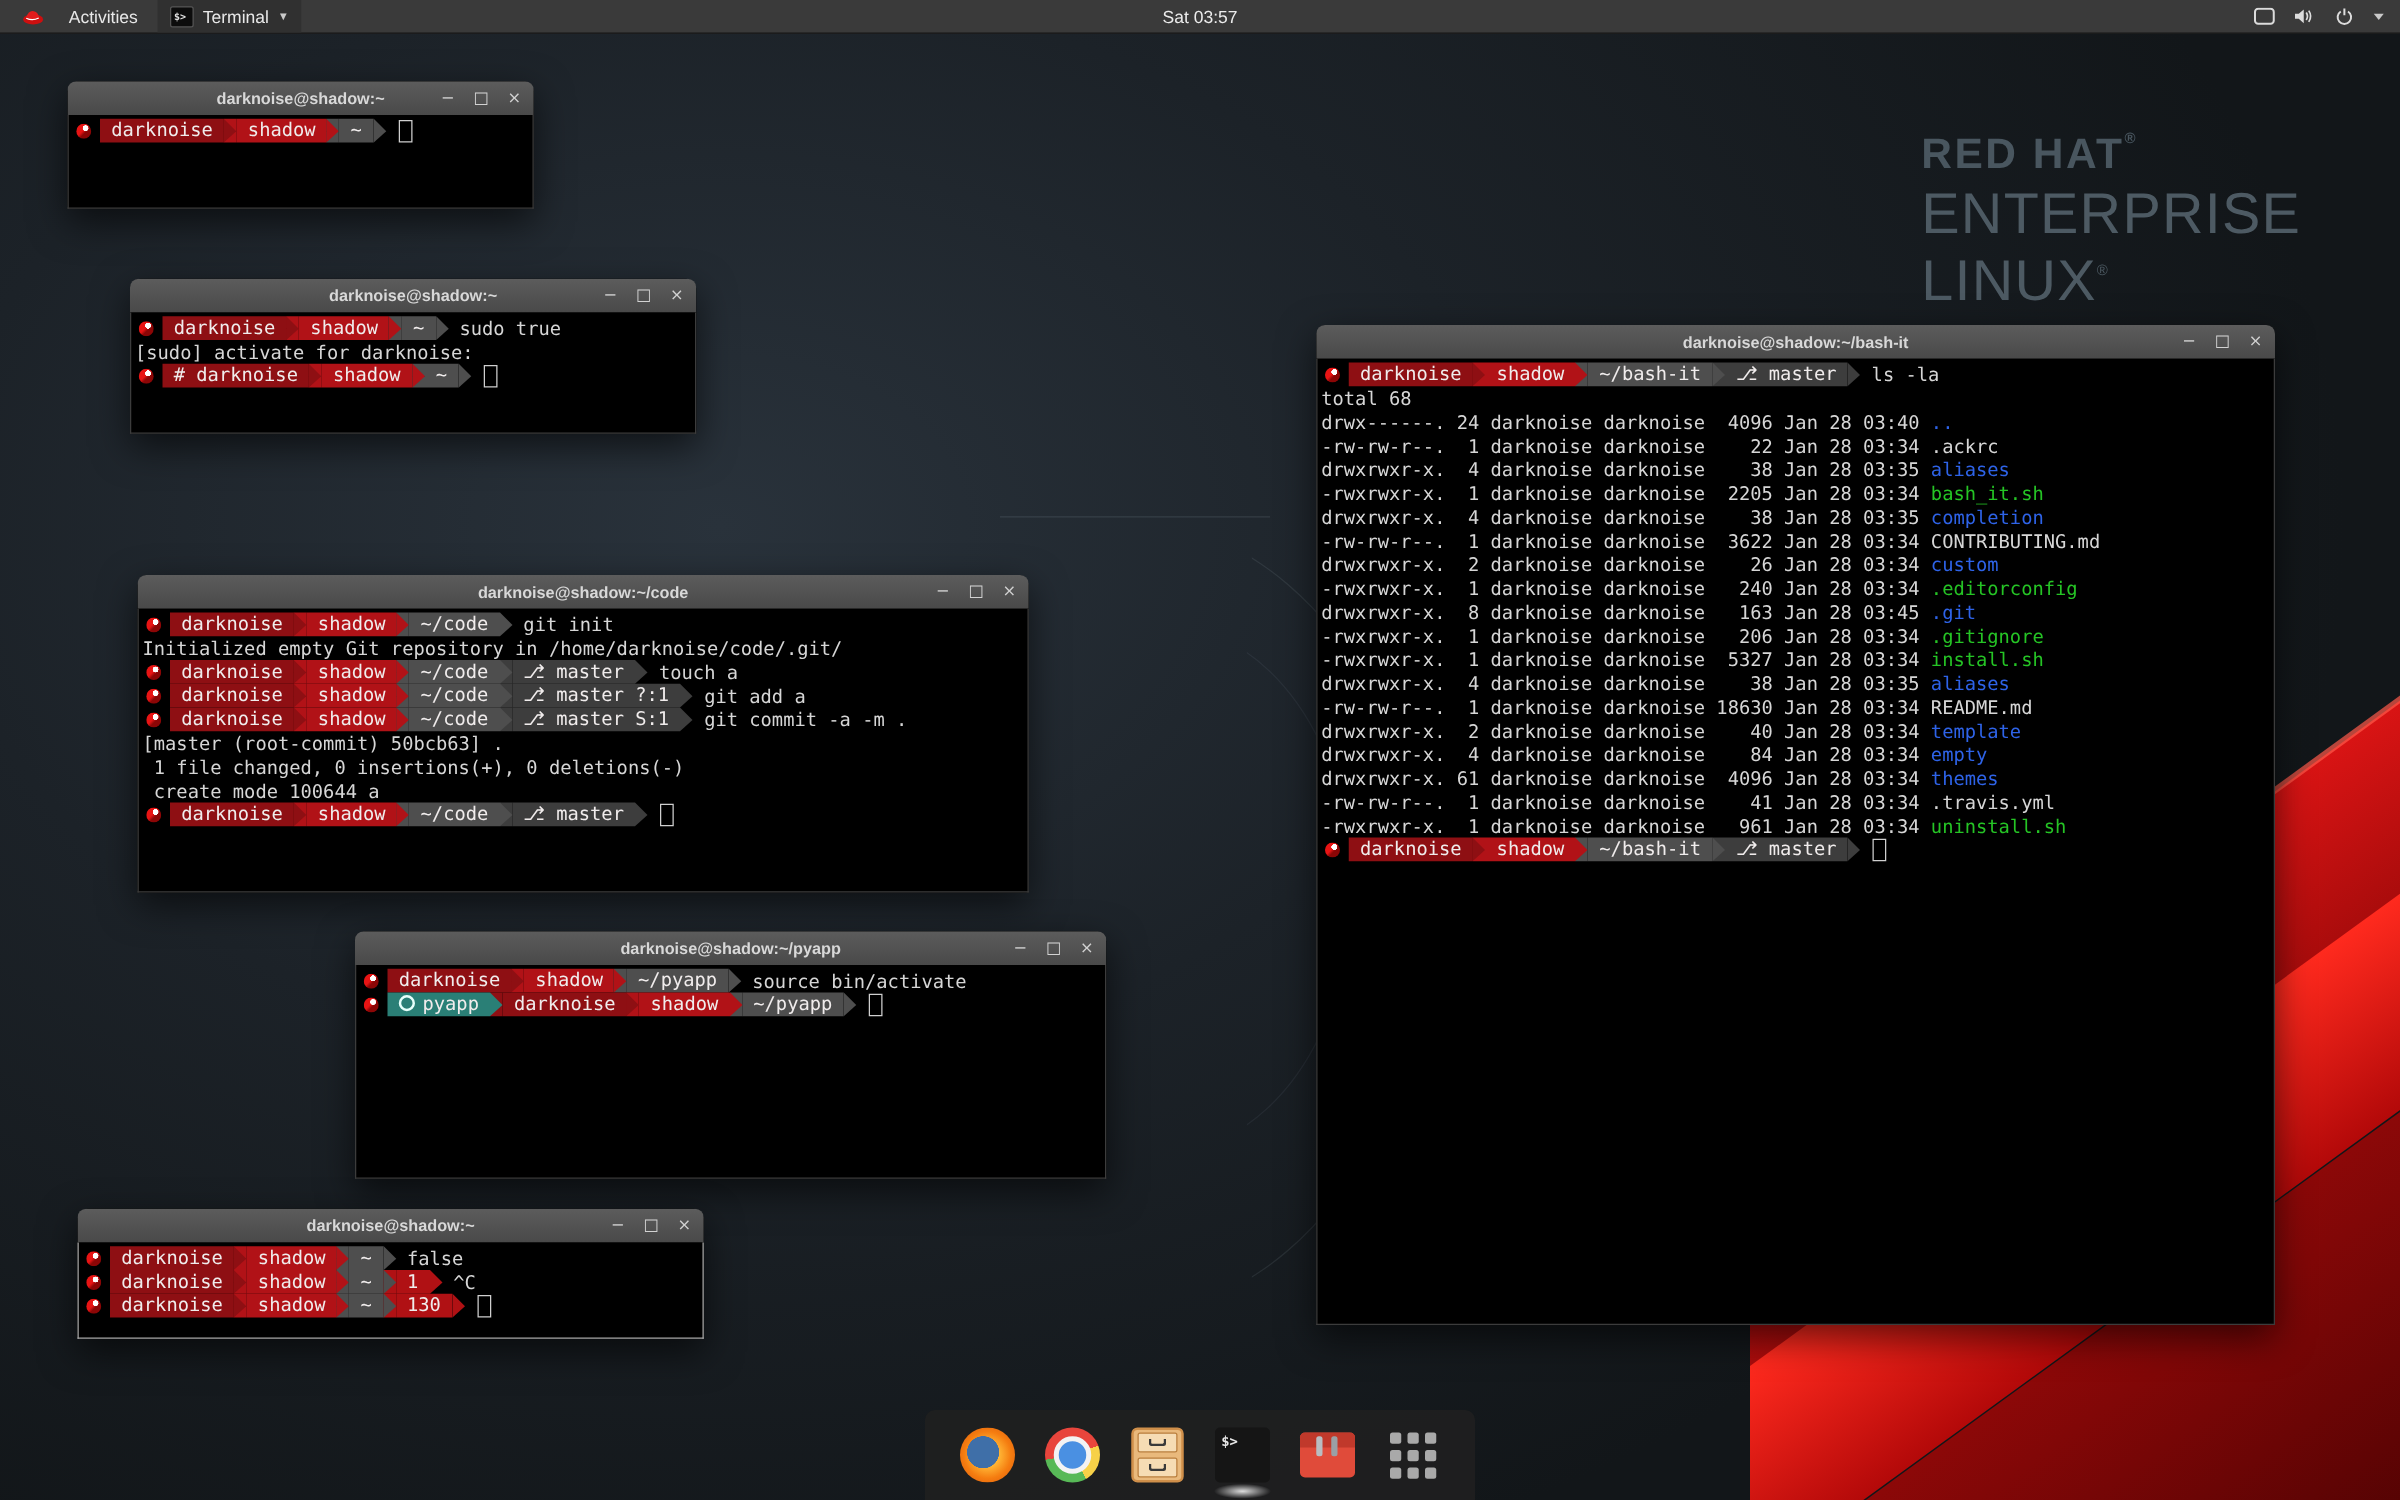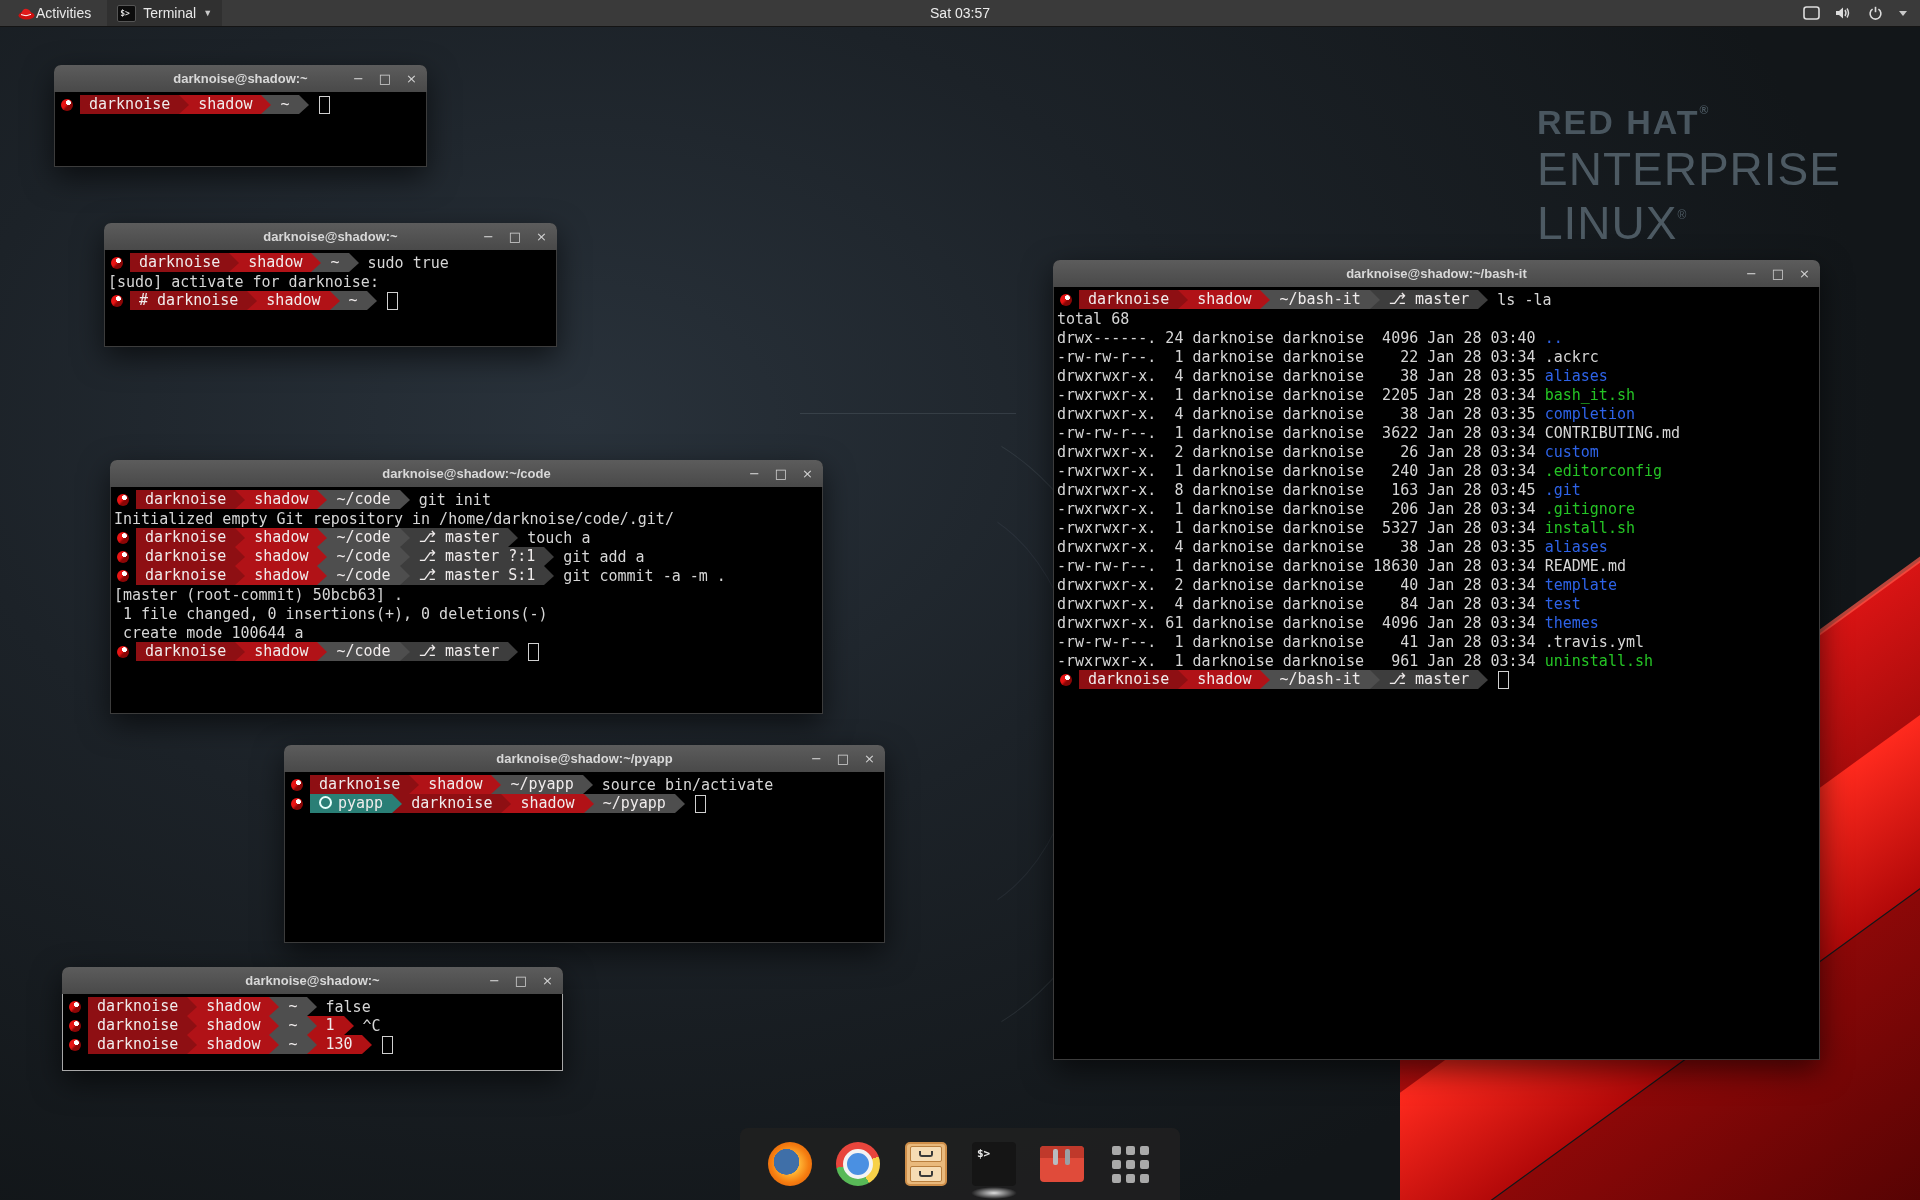--- a/index.html
+++ b/index.html
@@ -24,21 +24,21 @@
   .rbEdge{left:-140px;top:556px;width:1200px;height:5px;transform:rotate(-36deg);background:#ff5a4a;opacity:.7;}
   
   .brand{position:absolute;left:1537px;top:103px;color:#49565f;user-select:none;}
   .brand .l1{font-size:34px;font-weight:bold;letter-spacing:2px;}
   .brand .l2,.brand .l3{font-size:46px;font-weight:normal;letter-spacing:1px;color:#4d5a63;}
   .brand sup{font-size:12px;vertical-align:20px;}
   
   .topbar{position:absolute;left:0;top:0;width:1920px;height:26px;background:#3a3a3a;
     border-bottom:1px solid #141414;display:flex;align-items:center;color:#e8e8e8;font-size:14px;z-index:50;}
   .tb-left{display:flex;align-items:center;gap:8px;padding-left:10px;}
-  .activities{display:flex;align-items:center;gap:1px;padding:0 8px;height:26px;}
+  .activities{display:flex;align-items:center;gap:20px;padding:0 8px;height:26px;}
   .fedora{width:17px;height:13px;}
   .appchip{display:flex;align-items:center;gap:7px;padding:0 10px;height:26px;background:#303030;}
   .termico{width:19px;height:17px;background:#0c0c0c;border:1px solid #555;border-radius:2px;
     color:#ddd;font:bold 8px/15px "DejaVu Sans Mono",monospace;text-align:left;padding-left:2px;box-sizing:border-box;}
   .chev{font-size:9px;color:#c9c9c9;}
   .clock{position:absolute;left:50%;transform:translateX(-50%);font-size:14px;color:#ececec;}
   .tb-right{margin-left:auto;display:flex;align-items:center;gap:15px;padding-right:12px;}
   .tb-right svg{display:block;}
   
   .win{position:absolute;border-radius:8px 8px 3px 3px;box-shadow:0 10px 30px rgba(0,0,0,0.6);
@@ -255,21 +255,21 @@
       <div class="tline"><span class="" style="color: rgb(214, 214, 214);">drwxrwxr-x.  4 darknoise darknoise    38 Jan 28 03:35 </span><span class="" style="color: rgb(46, 99, 232);">completion</span></div>
       <div class="tline"><span class="" style="color: rgb(214, 214, 214);">-rw-rw-r--.  1 darknoise darknoise  3622 Jan 28 03:34 </span><span class="" style="color: rgb(214, 214, 214);">CONTRIBUTING.md</span></div>
       <div class="tline"><span class="" style="color: rgb(214, 214, 214);">drwxrwxr-x.  2 darknoise darknoise    26 Jan 28 03:34 </span><span class="" style="color: rgb(46, 99, 232);">custom</span></div>
       <div class="tline"><span class="" style="color: rgb(214, 214, 214);">-rwxrwxr-x.  1 darknoise darknoise   240 Jan 28 03:34 </span><span class="" style="color: rgb(37, 196, 37);">.editorconfig</span></div>
       <div class="tline"><span class="" style="color: rgb(214, 214, 214);">drwxrwxr-x.  8 darknoise darknoise   163 Jan 28 03:45 </span><span class="" style="color: rgb(46, 99, 232);">.git</span></div>
       <div class="tline"><span class="" style="color: rgb(214, 214, 214);">-rwxrwxr-x.  1 darknoise darknoise   206 Jan 28 03:34 </span><span class="" style="color: rgb(37, 196, 37);">.gitignore</span></div>
       <div class="tline"><span class="" style="color: rgb(214, 214, 214);">-rwxrwxr-x.  1 darknoise darknoise  5327 Jan 28 03:34 </span><span class="" style="color: rgb(37, 196, 37);">install.sh</span></div>
       <div class="tline"><span class="" style="color: rgb(214, 214, 214);">drwxrwxr-x.  4 darknoise darknoise    38 Jan 28 03:35 </span><span class="" style="color: rgb(46, 99, 232);">aliases</span></div>
       <div class="tline"><span class="" style="color: rgb(214, 214, 214);">-rw-rw-r--.  1 darknoise darknoise 18630 Jan 28 03:34 </span><span class="" style="color: rgb(214, 214, 214);">README.md</span></div>
       <div class="tline"><span class="" style="color: rgb(214, 214, 214);">drwxrwxr-x.  2 darknoise darknoise    40 Jan 28 03:34 </span><span class="" style="color: rgb(46, 99, 232);">template</span></div>
-      <div class="tline"><span class="" style="color: rgb(214, 214, 214);">drwxrwxr-x.  4 darknoise darknoise    84 Jan 28 03:34 </span><span class="" style="color: rgb(46, 99, 232);">test</span></div>
+      <div class="tline"><span class="" style="color: rgb(214, 214, 214);">drwxrwxr-x.  4 darknoise darknoise    84 Jan 28 03:34 </span><span class="" style="color: rgb(46, 99, 232);">empty</span></div>
       <div class="tline"><span class="" style="color: rgb(214, 214, 214);">drwxrwxr-x. 61 darknoise darknoise  4096 Jan 28 03:34 </span><span class="" style="color: rgb(46, 99, 232);">themes</span></div>
       <div class="tline"><span class="" style="color: rgb(214, 214, 214);">-rw-rw-r--.  1 darknoise darknoise    41 Jan 28 03:34 </span><span class="" style="color: rgb(214, 214, 214);">.travis.yml</span></div>
       <div class="tline"><span class="" style="color: rgb(214, 214, 214);">-rwxrwxr-x.  1 darknoise darknoise   961 Jan 28 03:34 </span><span class="" style="color: rgb(37, 196, 37);">uninstall.sh</span></div>
       <div class="tline"><span class="picon"></span><span class="pseg" style="background: rgb(142, 15, 19);">darknoise</span><span class="psep" style="border-top-color: rgb(177, 18, 23); border-bottom-color: rgb(177, 18, 23); border-left-color: rgb(142, 15, 19);"></span><span class="pseg" style="background: rgb(177, 18, 23);">shadow</span><span class="psep" style="border-top-color: rgb(78, 78, 78); border-bottom-color: rgb(78, 78, 78); border-left-color: rgb(177, 18, 23);"></span><span class="pseg" style="background: rgb(78, 78, 78);">~/bash-it</span><span class="psep" style="border-top-color: rgb(61, 61, 61); border-bottom-color: rgb(61, 61, 61); border-left-color: rgb(78, 78, 78);"></span><span class="pseg" style="background: rgb(61, 61, 61);">⎇ master</span><span class="psep" style="border-top-color: rgb(0, 0, 0); border-bottom-color: rgb(0, 0, 0); border-left-color: rgb(61, 61, 61);"></span><span class="tcursor"></span></div>
     </div>
 </div>
 
 <div class="dock">
   <div class="dock-item">
     <div class="ico-firefox"></div>

